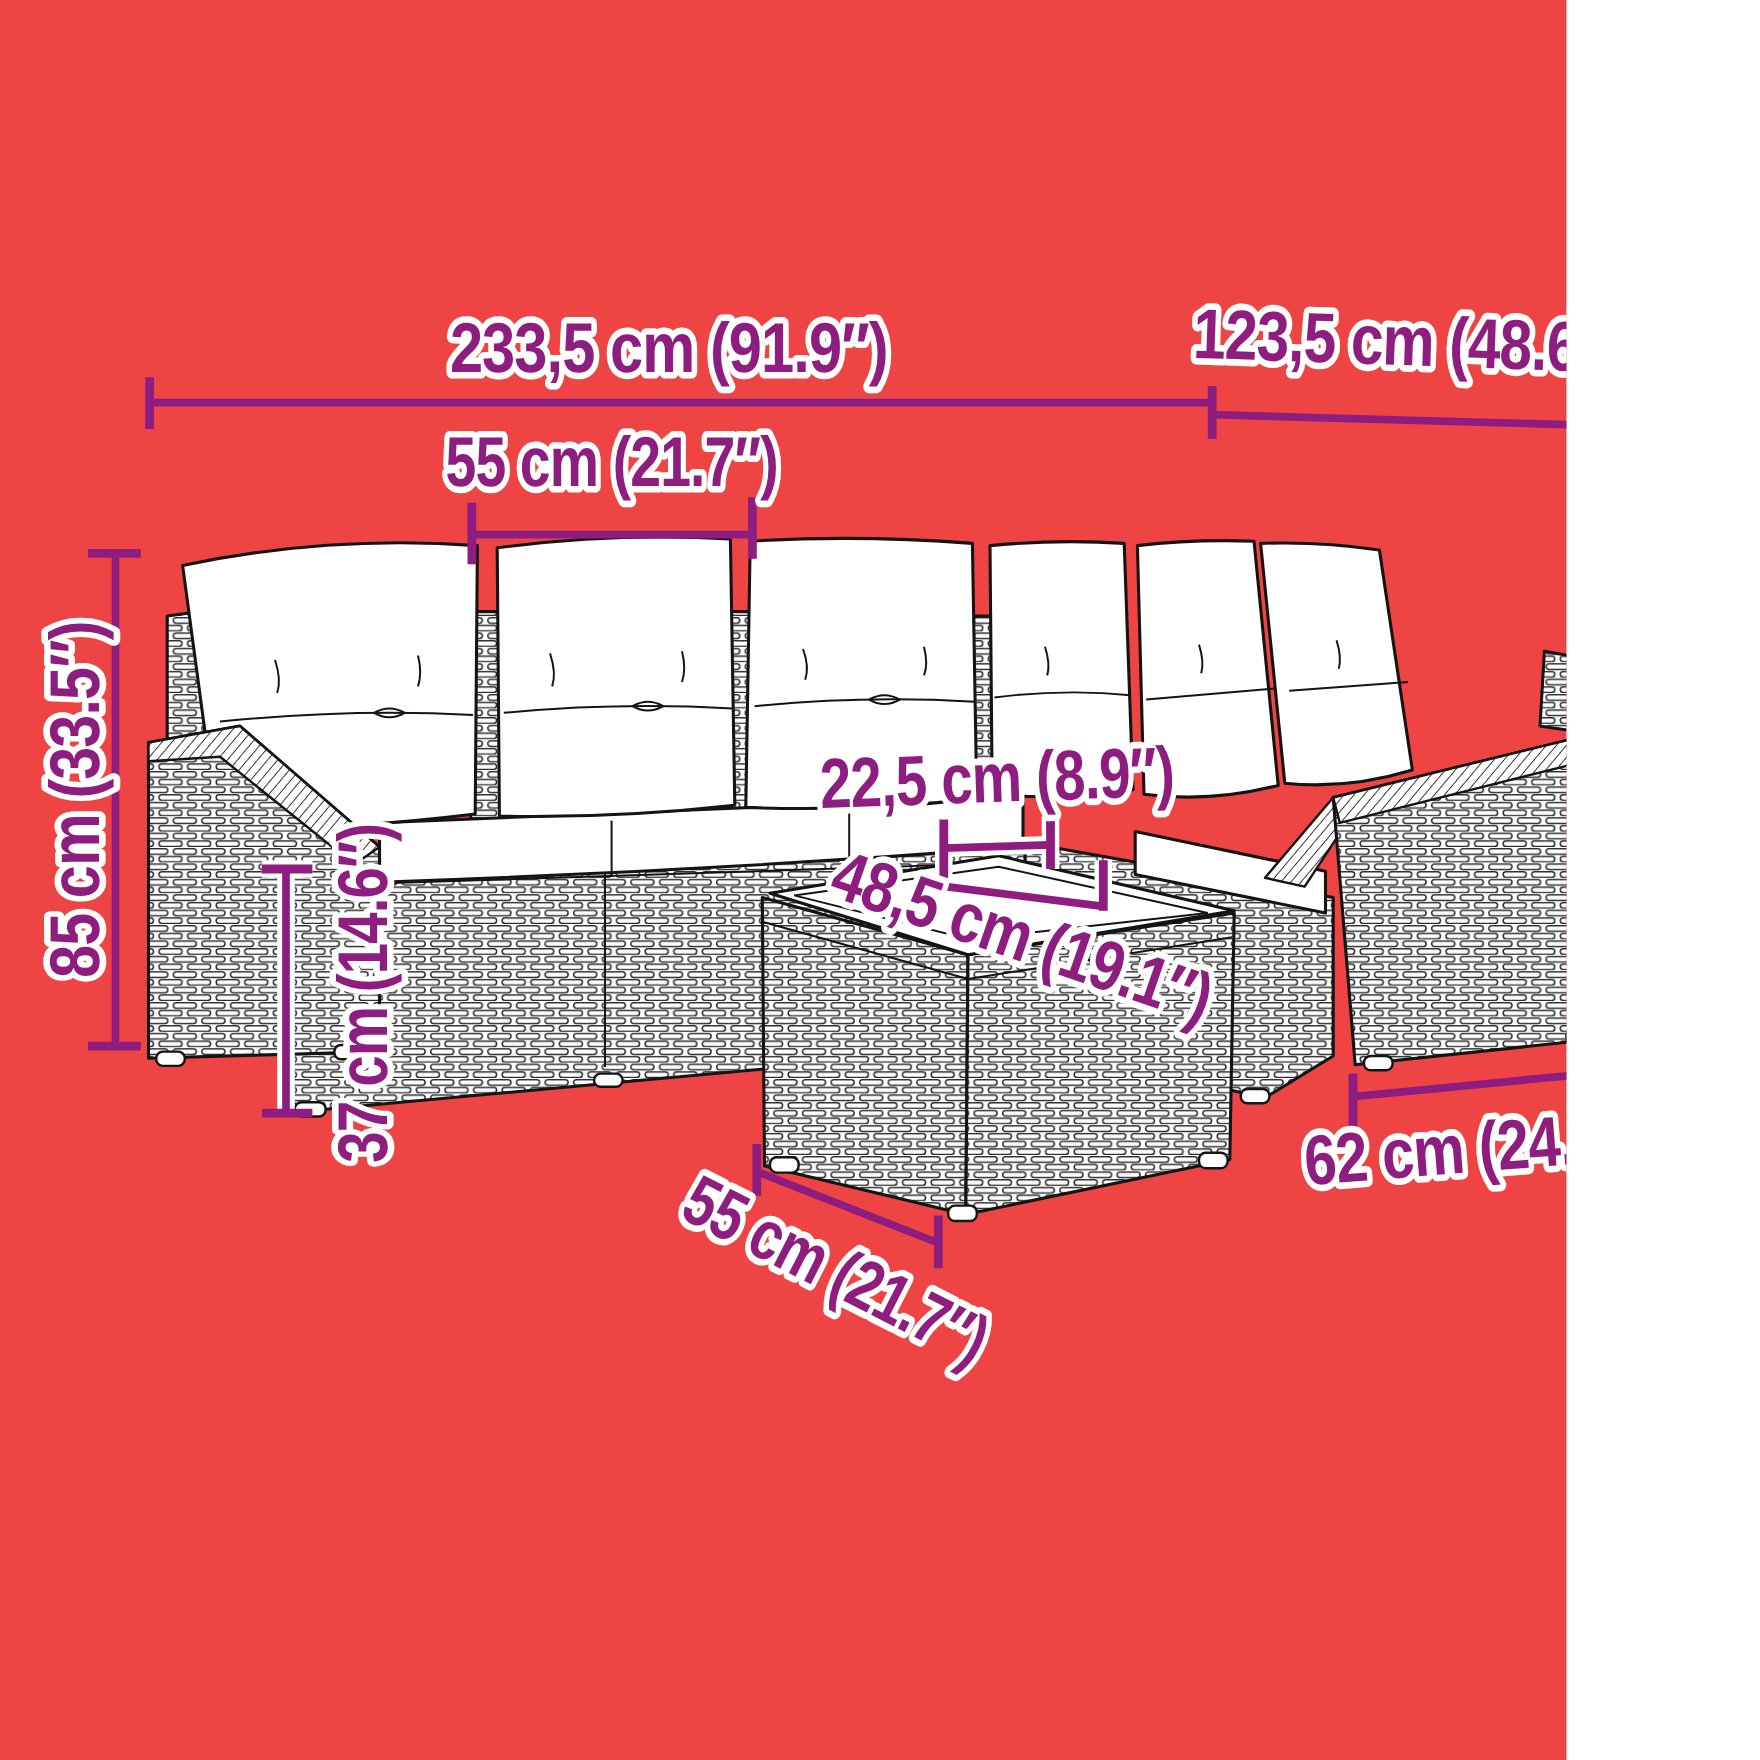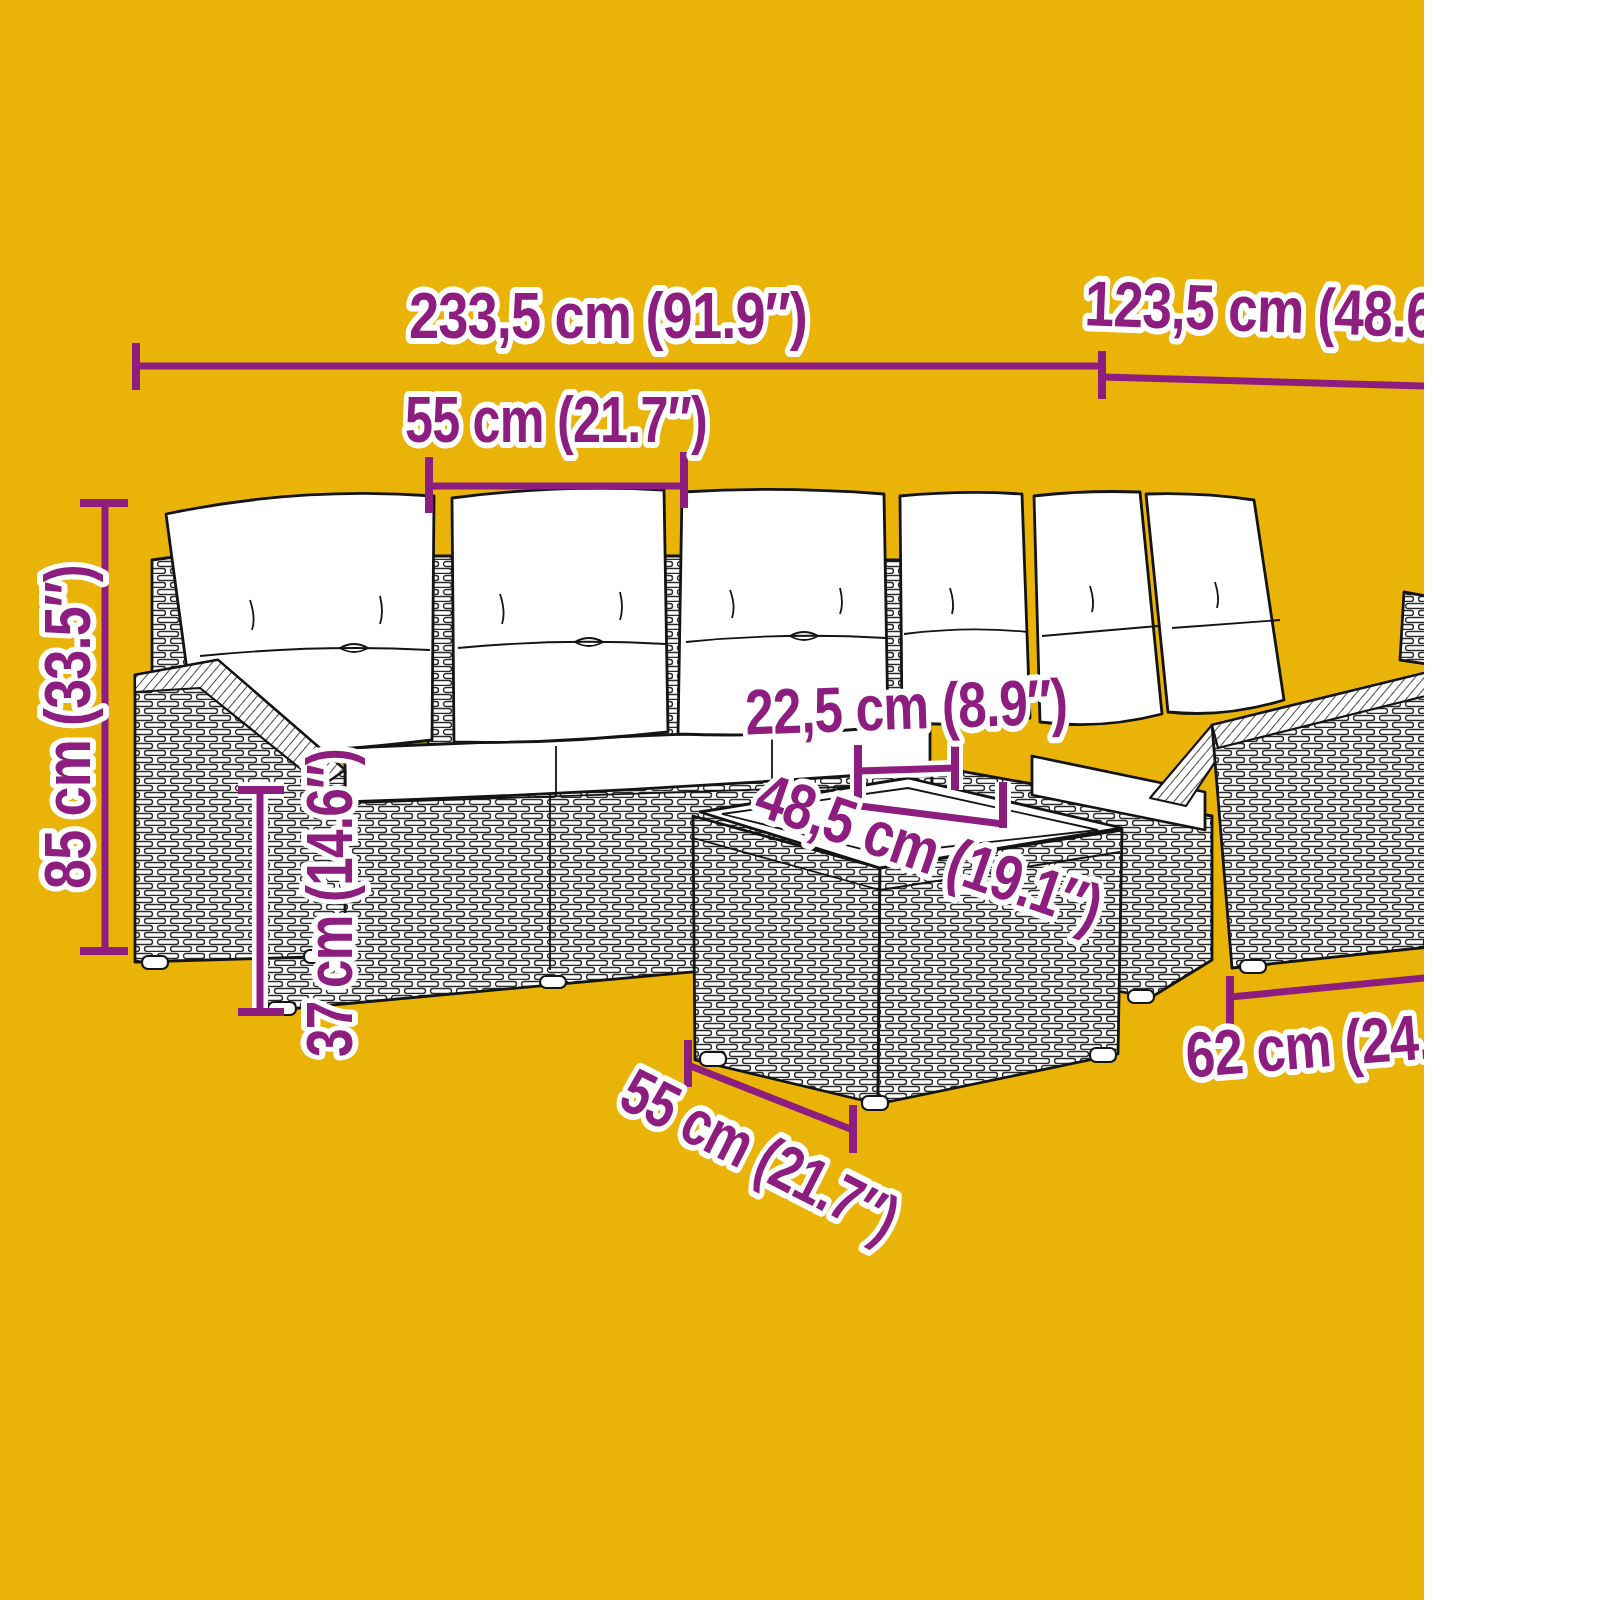--- a/index.html
+++ b/index.html
@@ -1,16 +1,16 @@
 <!DOCTYPE html>
 <html><head>
 <meta charset="utf-8">
 <style>
   html,body{margin:0;padding:0;background:#fff;}
-  .stage{width:1424px;height:1600px;position:relative;background:#eab308;overflow:hidden;}
+  .stage{width:1424px;height:1600px;position:relative;background:#ef4444;overflow:hidden;}
   svg{display:block;}
   .dimtext{
     font-family:"Liberation Sans", sans-serif;
     font-weight:bold;
     font-size:64px;
     fill:#8E1D80;
     text-anchor:middle;
     paint-order:stroke fill;
     stroke:#ffffff;
     stroke-width:12px;

